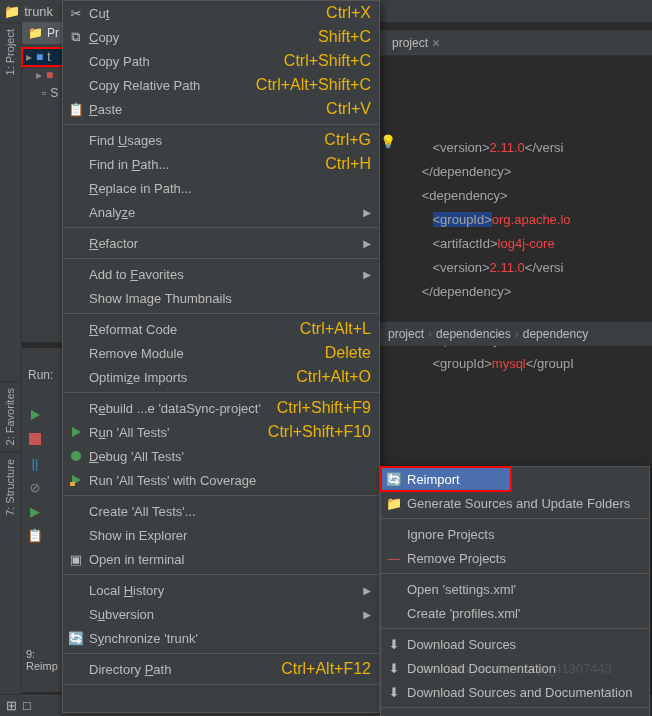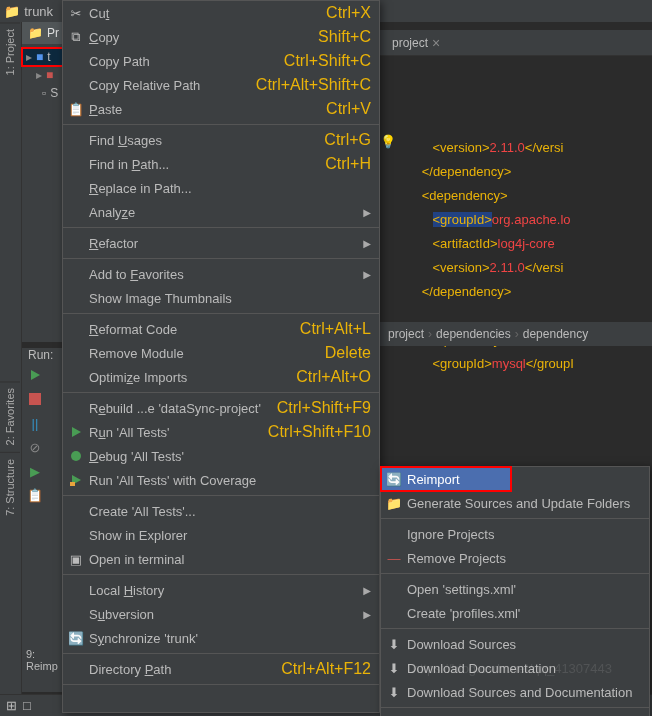--- a/index.html
+++ b/index.html
@@ -23,27 +23,27 @@
 .menu-item .arrow { margin-left: 6px; color: #aaa; font-size: 10px; }
 .menu-sep { height: 1px; background: #555; margin: 3px 0; }
 .submenu { position: absolute; left: 380px; top: 466px; width: 270px; background: #3c3f41; border: 1px solid #555; box-shadow: 2px 2px 8px rgba(0,0,0,0.5); z-index: 101; }
 .submenu .menu-item.selected { outline: 2px solid red; outline-offset: -1px; width: 130px; }
 .editor { position: absolute; left: 380px; top: 30px; right: 0; height: 290px; background: #2b2b2b; }
 .tab-bar { display: flex; align-items: center; height: 26px; background: #3c3f41; border-bottom: 1px solid #323232; padding-left: 4px; }
 .tab { display: flex; align-items: center; padding: 0 8px; height: 24px; font-size: 12px; color: #bbb; gap: 4px; }
 .tab .close { color: #888; font-size: 14px; }
 .code { padding: 8px 0 0 20px; font-family: Consolas, monospace; font-size: 13px; line-height: 24px; white-space: pre; color: #a9b7c6; position: relative; }
 .code .bulb { position: absolute; left: 0; top: 74px; color: #ffc66d; }
-.tag { color: #eab308; }
+.tag { color: #a3a3a3; }
 .txt { color: #ef4444; }
 .hl { background: #214283; }
 .breadcrumb { position: absolute; left: 380px; top: 322px; right: 0; height: 24px; background: #3c3f41; display: flex; align-items: center; padding: 0 8px; font-size: 12px; color: #bbb; gap: 4px; }
 .breadcrumb .sep { color: #666; }
 .run-panel { position: absolute; left: 22px; top: 348px; width: 48px; bottom: 24px; background: #3c3f41; }
-.run-label { padding: 0 6px; font-size: 12px; }
+.run-label { padding: 20px 6px; font-size: 12px; }
 .run-icons { display: flex; flex-direction: column; gap: 6px; padding: 4px; }
 .run-icons div { width: 18px; height: 18px; display: flex; align-items: center; justify-content: center; }
 .status-bar { position: absolute; bottom: 0; left: 0; right: 0; height: 22px; background: #3c3f41; border-top: 1px solid #323232; display: flex; align-items: center; padding: 0 6px; gap: 6px; }
 .watermark { position: absolute; right: 40px; bottom: 40px; color: rgba(200,200,200,0.15); font-size: 13px; z-index: 200; pointer-events: none; }
 svg { display: block; }
 .green-play { color: #499c54; }
 .red-sq { color: #c75450; }
 .blue-pause { color: #3592c4; }
 </style>
 </head>

